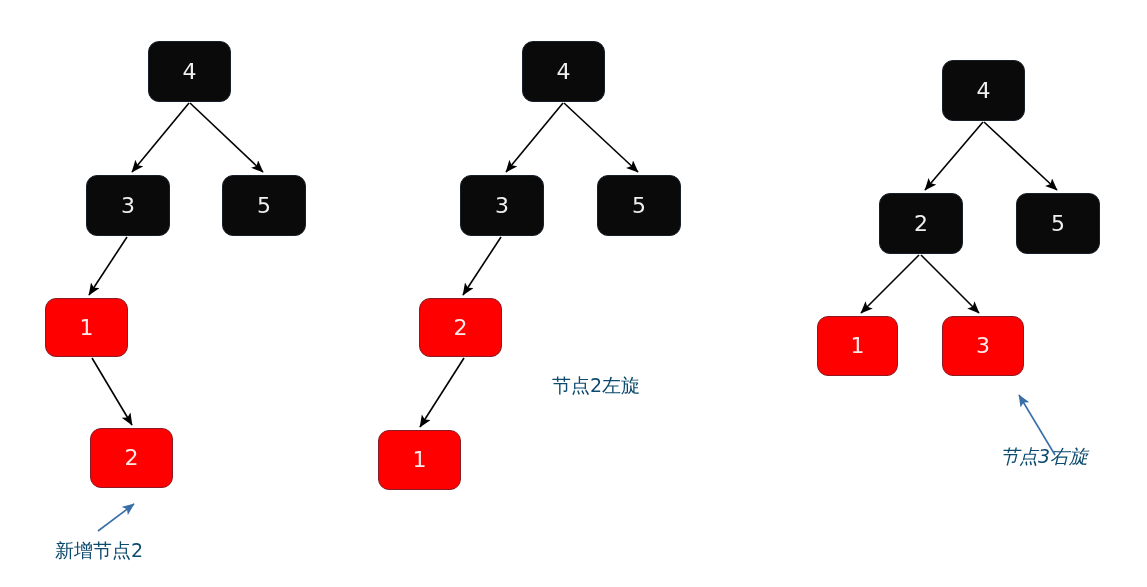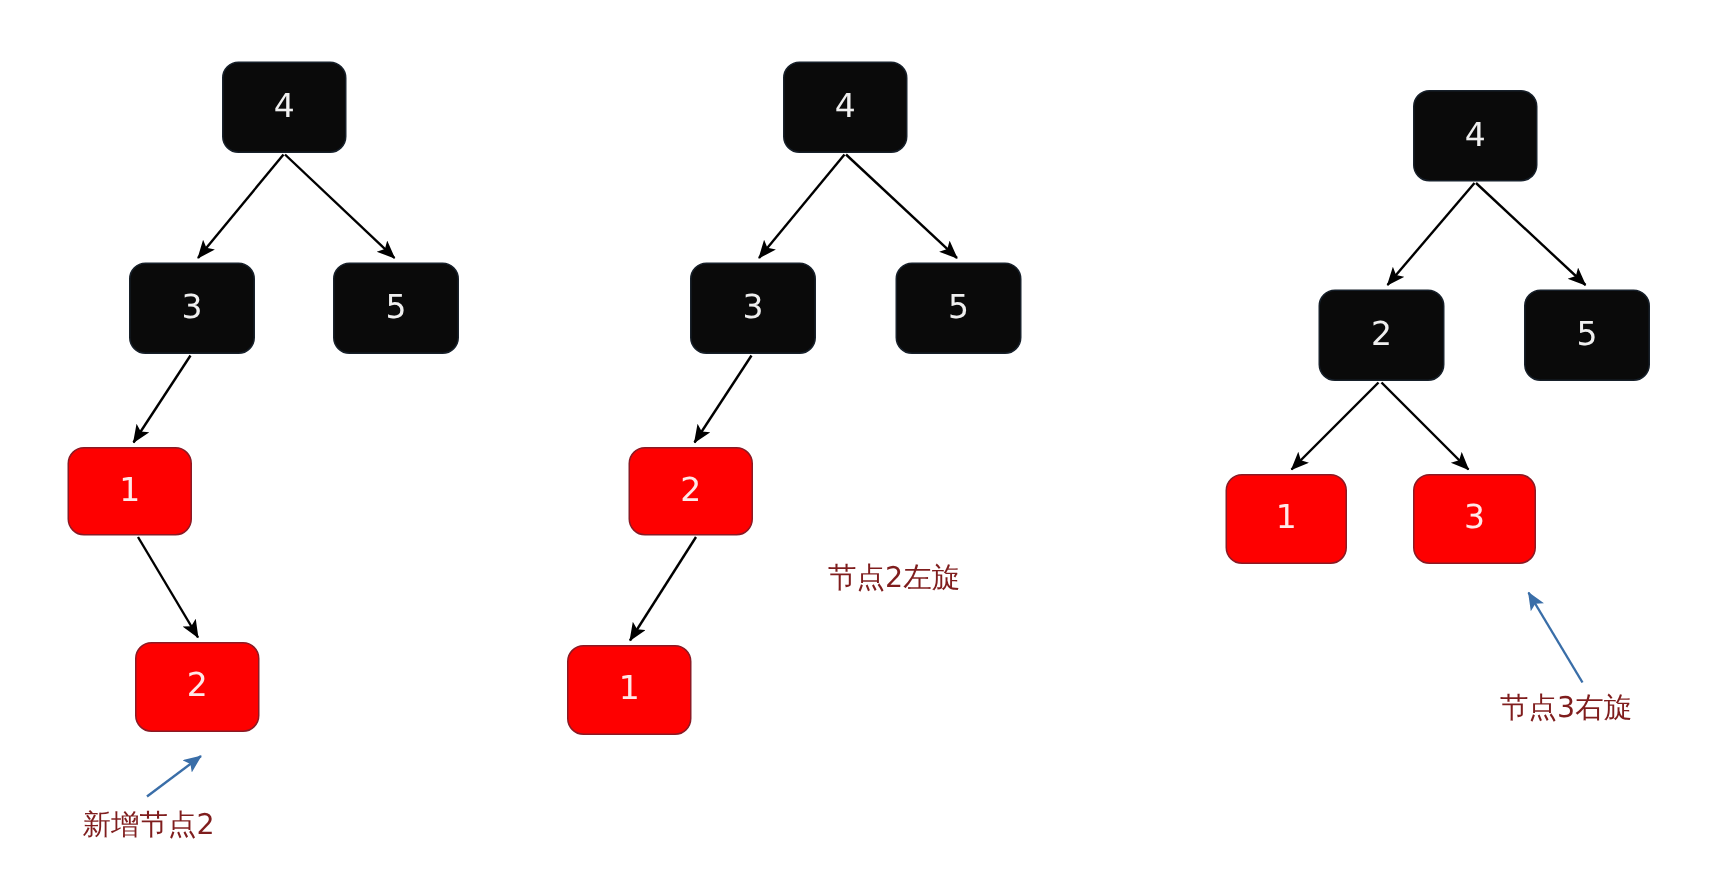--- a/index.html
+++ b/index.html
@@ -48,21 +48,21 @@
   }
   .node.red {
     background: #fe0000;
     border: 1px solid #8b1a24;
     color: #ffe8e8;
   }
   .annotation {
     position: absolute;
     font-size: 19px;
     line-height: 1.1;
-    color: #7f1d1d;
+    color: #0c4a6e;
     white-space: nowrap;
     user-select: none;
   }
 </style>
 </head>
 <body>
 
 <div id="canvas">
 
   <svg class="edge-layer" id="edge-layer" width="1147" height="587" viewBox="0 0 1147 587" xmlns="http://www.w3.org/2000/svg">
@@ -107,16 +107,16 @@
       <div class="node red" style="left: 378px; top: 430px; width: 83px; height: 60px;">1</div>
       <div class="node black" style="left: 942px; top: 60px; width: 83px; height: 61px;">4</div>
       <div class="node black" style="left: 879px; top: 193px; width: 84px; height: 61px;">2</div>
       <div class="node black" style="left: 1016px; top: 193px; width: 84px; height: 61px;">5</div>
       <div class="node red" style="left: 817px; top: 316px; width: 81px; height: 60px;">1</div>
       <div class="node red" style="left: 942px; top: 316px; width: 82px; height: 60px;">3</div>
     </div>
   <div id="annotations-group">
       <div class="annotation" style="left: 55px; top: 540px; text-align: center;">新增节点2</div>
       <div class="annotation" style="left: 552px; top: 375px;">节点2左旋</div>
-      <div class="annotation" style="left: 1000px; top: 462px;">节点3右旋</div>
+      <div class="annotation" style="left: 1000px; top: 446px; font-style: italic;">节点3右旋</div>
     </div>
 
 </div>
 
 </body></html>

